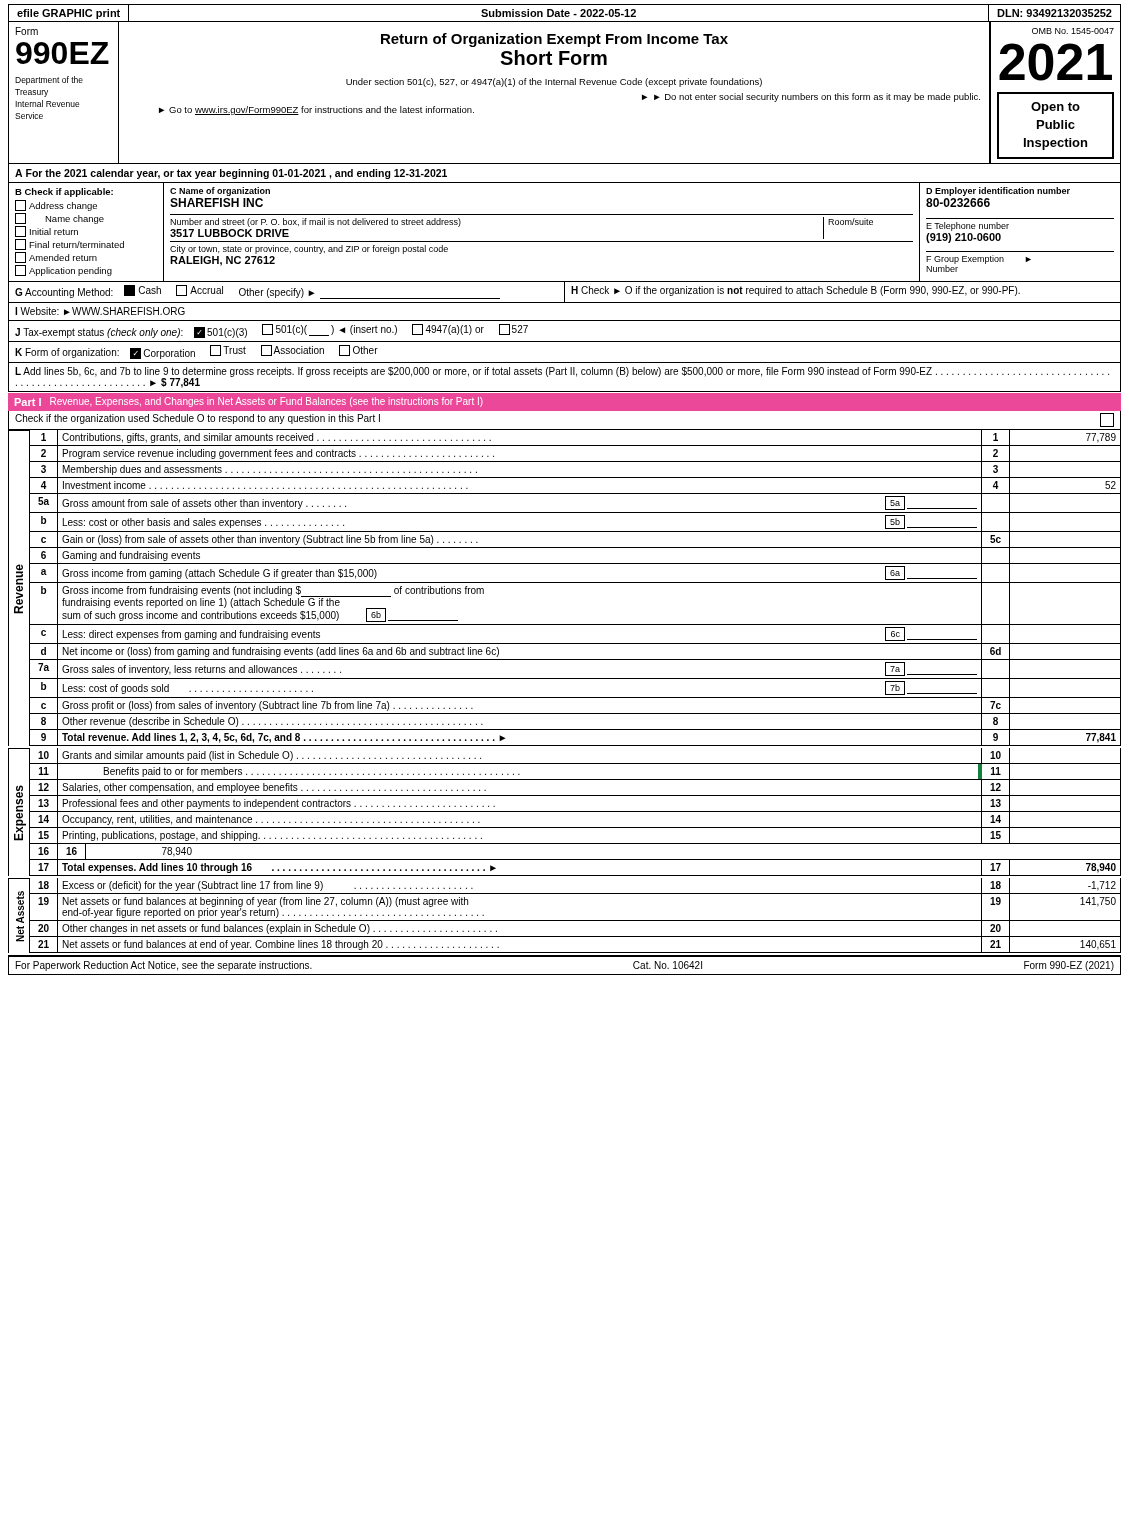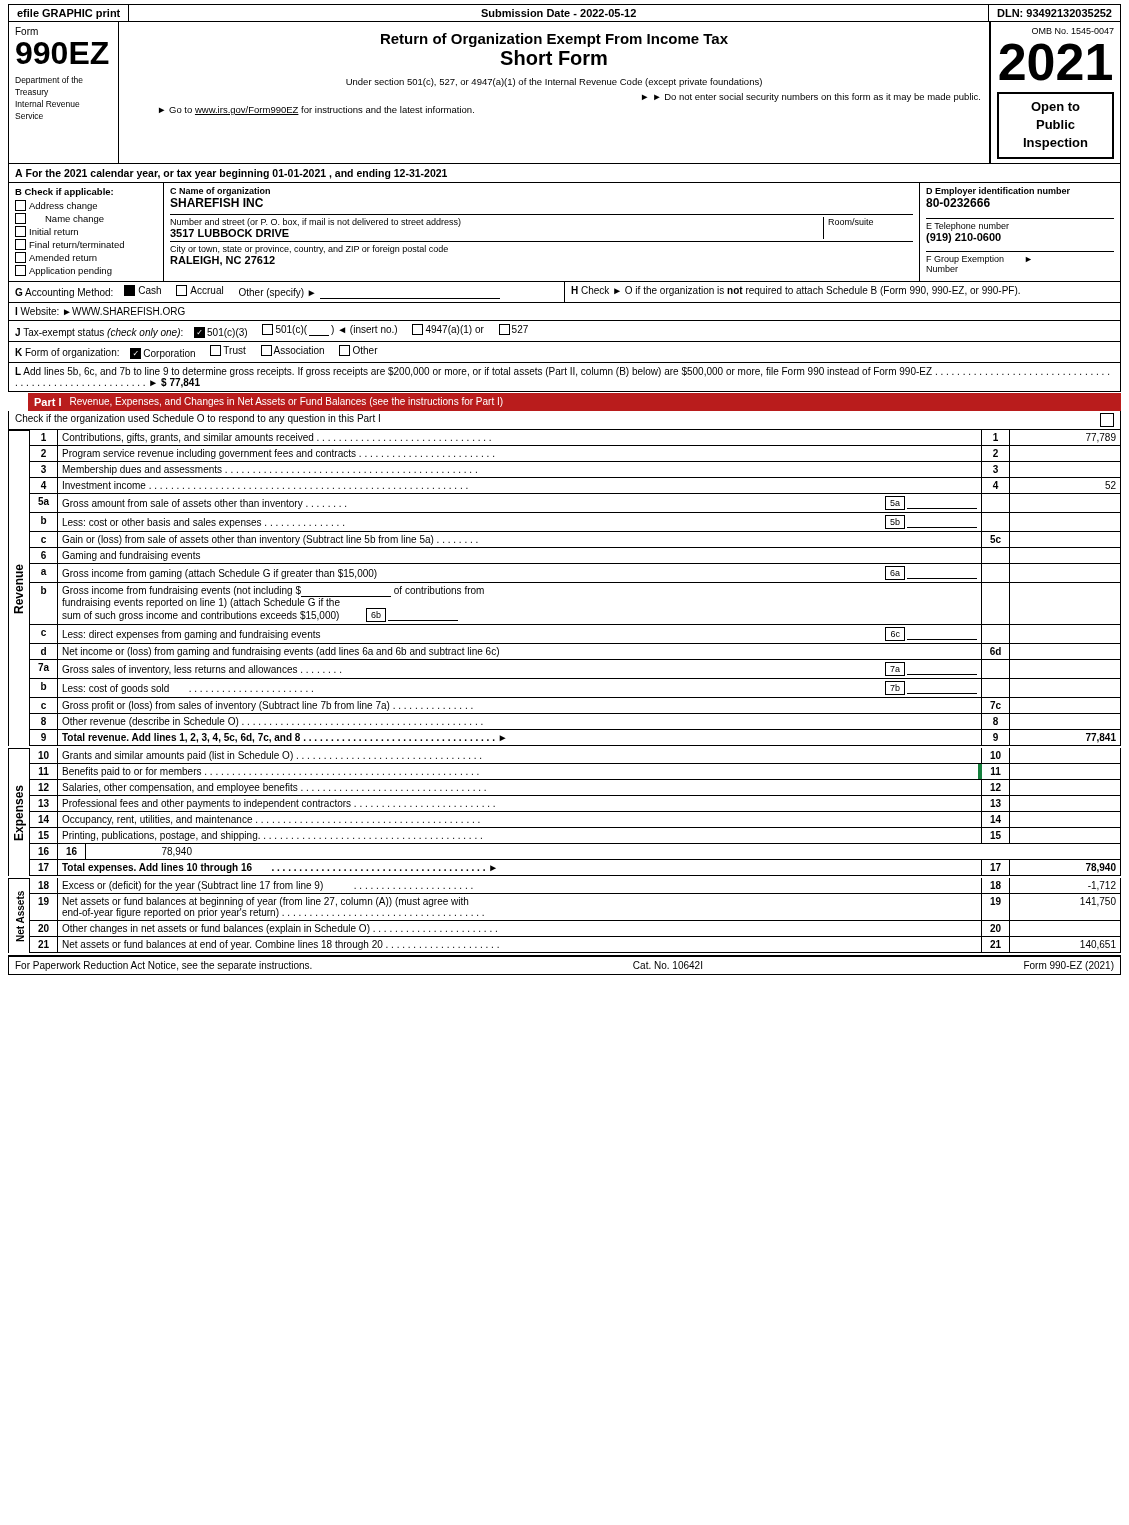--- a/index.html
+++ b/index.html
@@ -184,21 +184,21 @@
       <span style="width:11px;height:11px;border:1px solid #000;display:inline-block;"></span>
       <span>Other</span>
     </span>
   </div>
 
   <div style="border:1px solid #000; border-top:none; padding:3px 6px; font-size:10px;">
     <strong>L</strong> Add lines 5b, 6c, and 7b to line 9 to determine gross receipts. If gross receipts are $200,000 or more, or if total assets (Part II, column (B) below) are
     $500,000 or more, file Form 990 instead of Form 990-EZ  . . . . . . . . . . . . . . . . . . . . . . . . . . . . . . . . . . . . . . . . . . . . . . . . . . . . . . . . ► <strong>$ 77,841</strong>
   </div>
 
-  <div style="display:flex; background:#b91c1c; color:#fff; padding:3px 6px; font-weight:bold; font-size:11px; margin-top:1px;margin-left:20px;">
+  <div style="display:flex; background:#ec4899; color:#fff; padding:3px 6px; font-weight:bold; font-size:11px; margin-top:1px;">
     <span>Part I</span>
     <span style="margin-left:8px; font-weight:normal; font-size:10px;">
       <span>Revenue, Expenses, and Changes in Net Assets or Fund Balances</span> <span>(see the instructions for Part I)</span>
     </span>
   </div>
 
   <div style="border:1px solid #000; border-top:none; padding:2px 6px; font-size:10px; display:flex; justify-content:space-between;">
     <span>Check if the organization used Schedule O to respond to any question in this Part I</span>
     <span style="border:1px solid #000; width:14px; height:14px; display:inline-block;"></span>
   </div>
@@ -374,21 +374,21 @@
     <div style="flex:1;">
 
       <div style="display:flex; border:1px solid #000; border-left:none; border-top:none;">
         <div style="width:28px; text-align:center; border-right:1px solid #000; padding:2px; font-weight:bold; font-size:10px;">10</div>
         <div style="flex:1; padding:2px 4px; font-size:10px; border-right:1px solid #000;">Grants and similar amounts paid (list in Schedule O) . . . . . . . . . . . . . . . . . . . . . . . . . . . . . . . . . .</div>
         <div style="width:28px; text-align:center; border-right:1px solid #000; padding:2px; font-weight:bold; font-size:10px;">10</div>
         <div style="width:110px; text-align:right; padding:2px 4px; font-size:10px;">&nbsp;</div>
       </div>
       <div style="display:flex; border:1px solid #000; border-left:none; border-top:none;">
         <div style="width:28px; text-align:center; border-right:1px solid #000; padding:2px; font-weight:bold; font-size:10px;">11</div>
-        <div style="flex:1; padding:2px 4px; font-size:10px; border-right:4px solid #15803d;">Benefits paid to or for members . . . . . . . . . . . . . . . . . . . . . . . . . . . . . . . . . . . . . . . . . . . . . . . . . .</div>
+        <div style="flex:1; padding:2px 4px; font-size:10px; border-right:4px solid #15803d;margin-left:41px;">Benefits paid to or for members . . . . . . . . . . . . . . . . . . . . . . . . . . . . . . . . . . . . . . . . . . . . . . . . . .</div>
         <div style="width:28px; text-align:center; border-right:1px solid #000; padding:2px; font-weight:bold; font-size:10px;">11</div>
         <div style="width:110px; text-align:right; padding:2px 4px; font-size:10px;">&nbsp;</div>
       </div>
       <div style="display:flex; border:1px solid #000; border-left:none; border-top:none;">
         <div style="width:28px; text-align:center; border-right:1px solid #000; padding:2px; font-weight:bold; font-size:10px;">12</div>
         <div style="flex:1; padding:2px 4px; font-size:10px; border-right:1px solid #000;">Salaries, other compensation, and employee benefits . . . . . . . . . . . . . . . . . . . . . . . . . . . . . . . . . .</div>
         <div style="width:28px; text-align:center; border-right:1px solid #000; padding:2px; font-weight:bold; font-size:10px;">12</div>
         <div style="width:110px; text-align:right; padding:2px 4px; font-size:10px;">&nbsp;</div>
       </div>
       <div style="display:flex; border:1px solid #000; border-left:none; border-top:none;">

